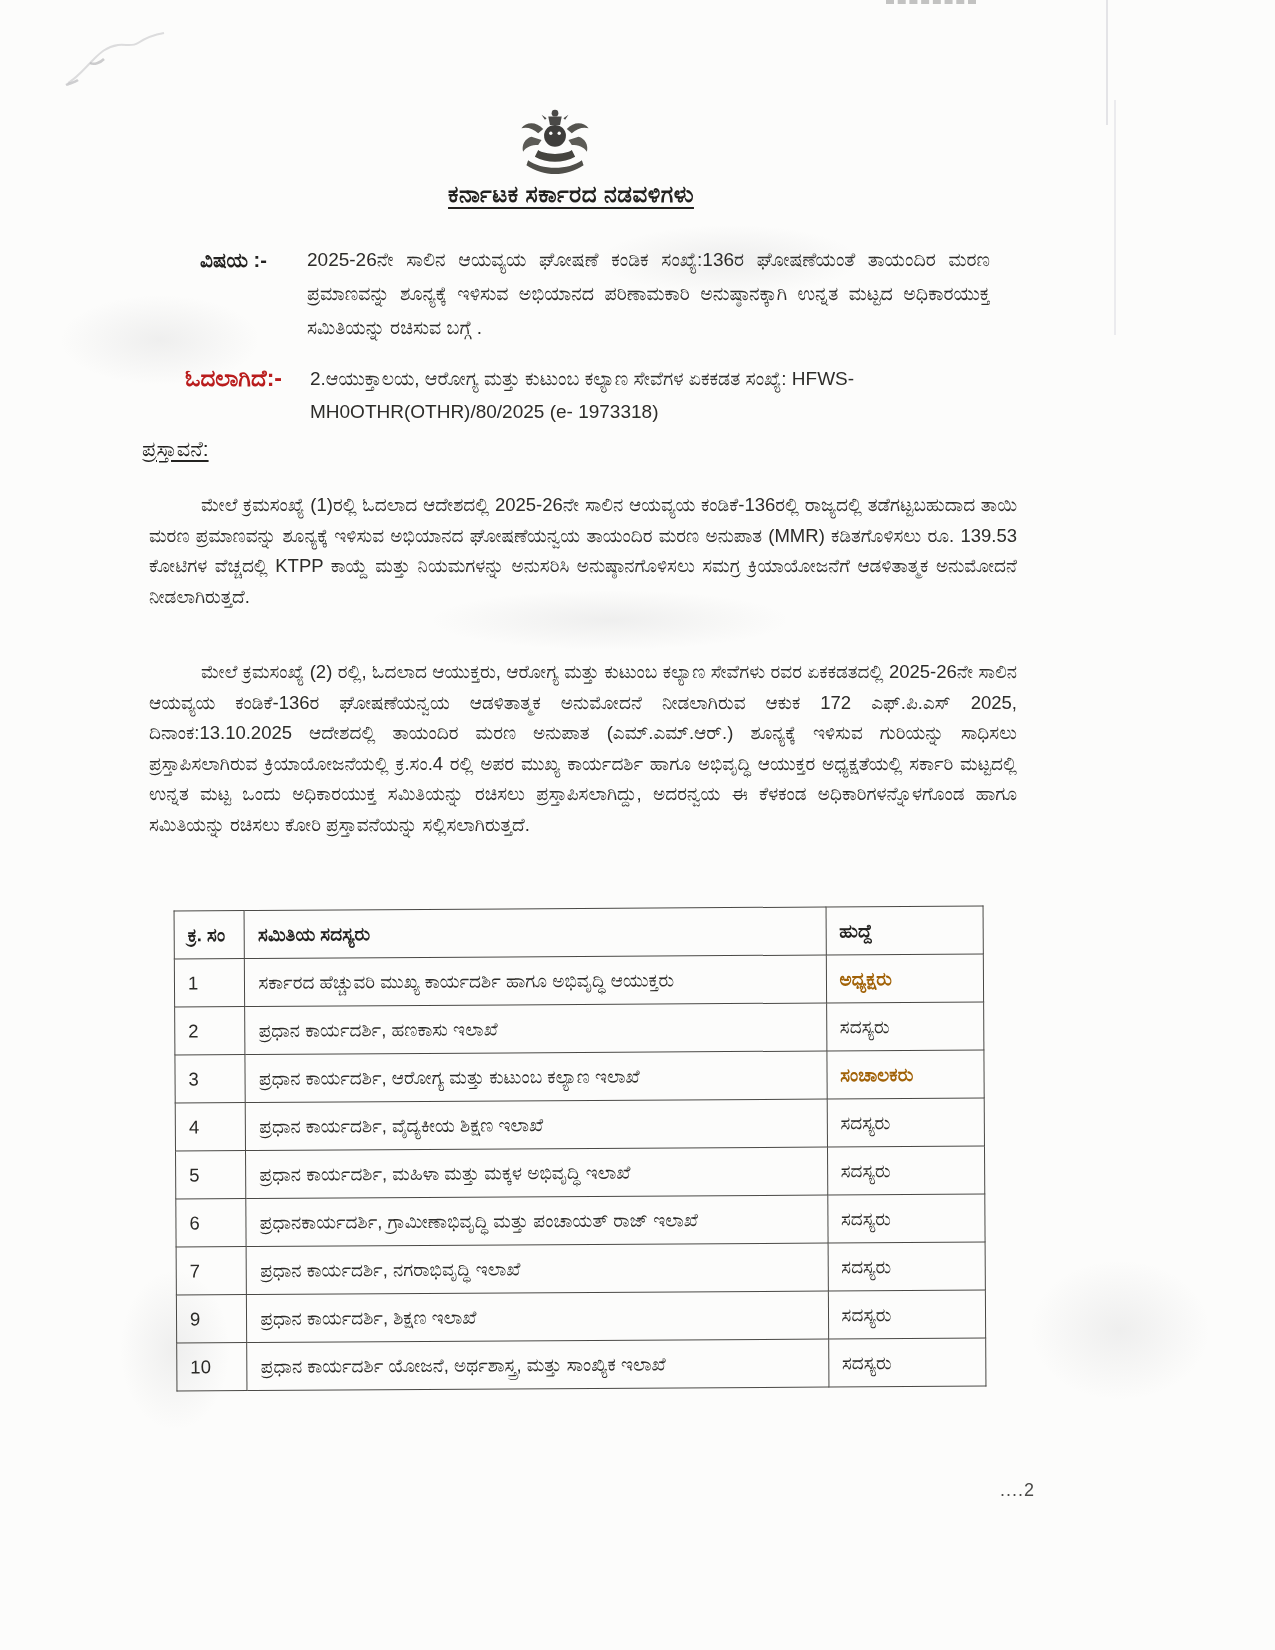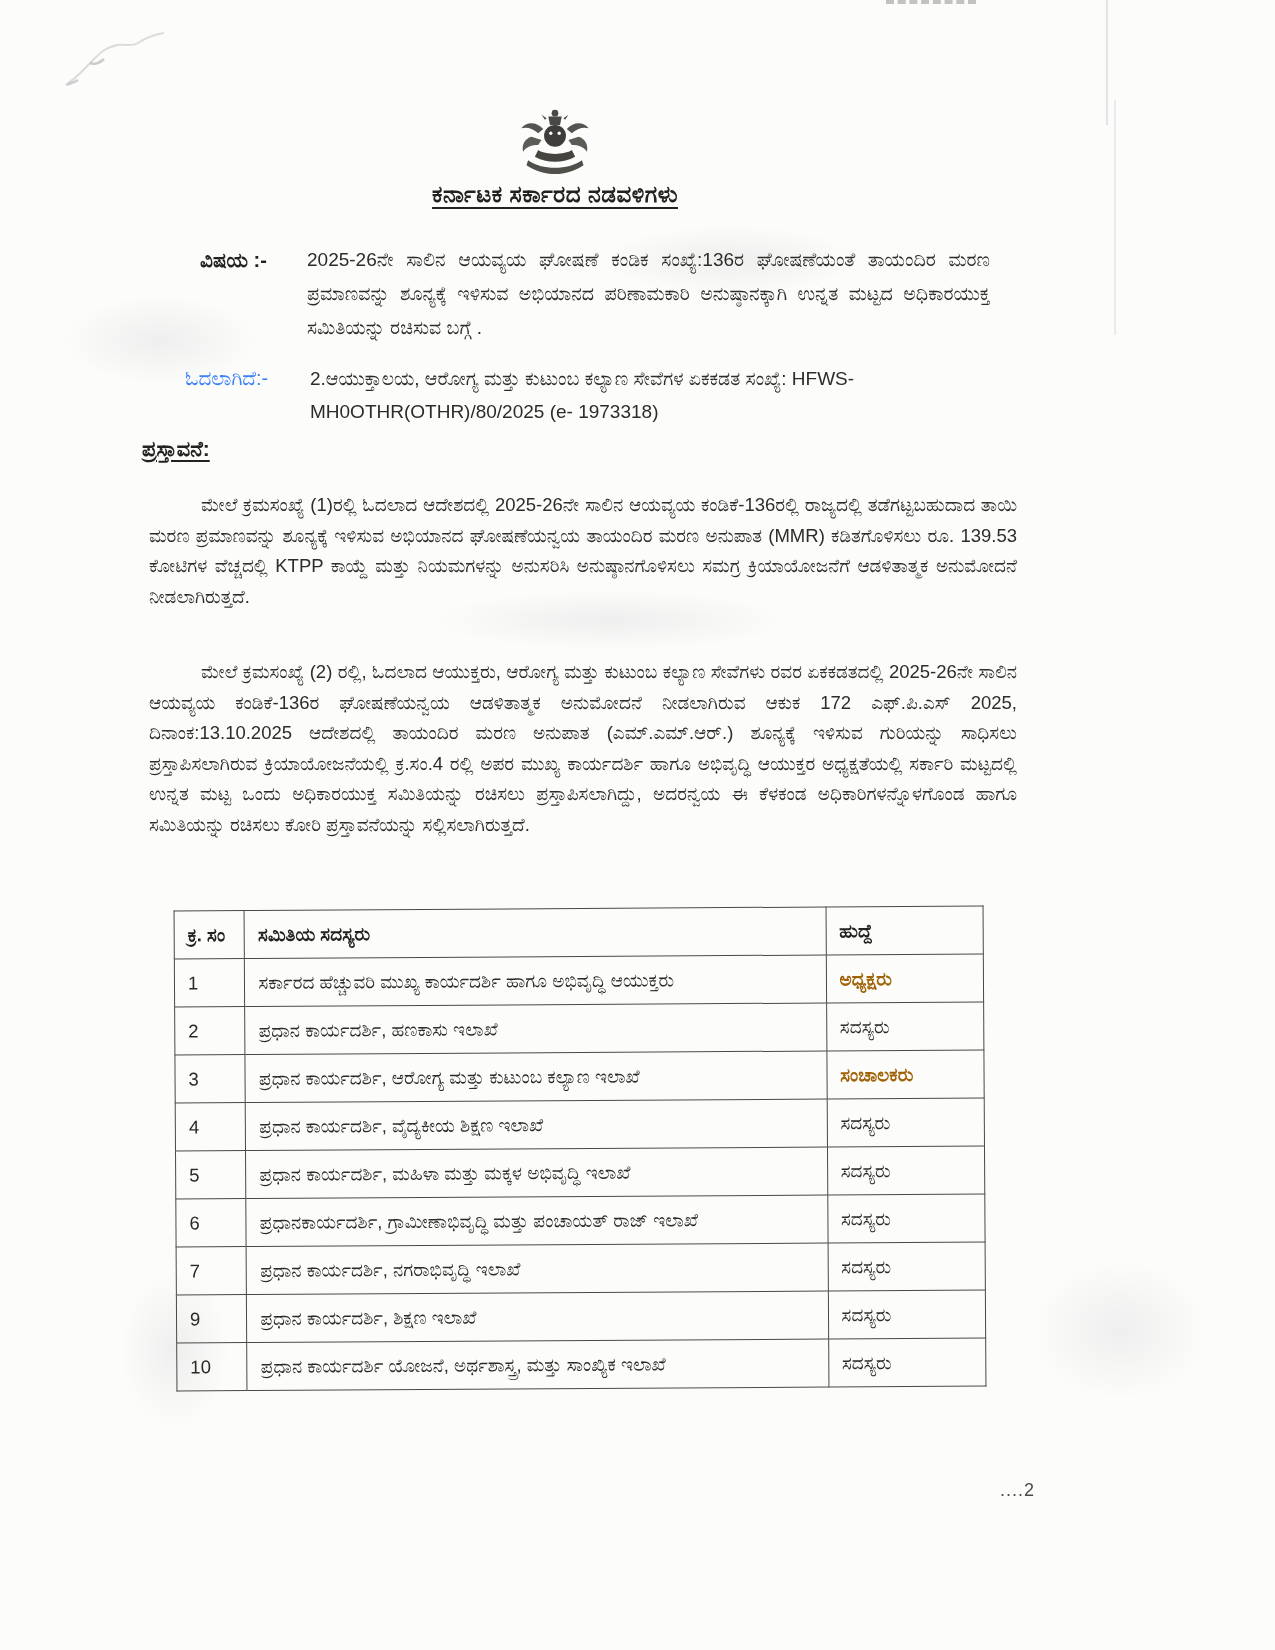--- a/index.html
+++ b/index.html
@@ -25,21 +25,21 @@
     background:radial-gradient(closest-side,rgba(120,120,125,.10),rgba(120,120,125,0));}
   .smudge.s1{left:600px;top:225px;width:260px;height:70px;}
   .smudge.s2{left:60px;top:295px;width:200px;height:90px;}
   .smudge.s3{left:1030px;top:1260px;width:180px;height:140px;}
   .smudge.s4{left:120px;top:1270px;width:110px;height:160px;}
   .smudge.s5{left:430px;top:590px;width:360px;height:60px;}
 
   .emblem{position:absolute;left:513px;top:108px;width:84px;height:80px;}
 
   .doc-title{
-    position:absolute;left:0;top:181px;width:1110px;
+    position:absolute;left:16px;top:181px;width:1110px;
     text-align:center;
     font-size:23px;font-weight:bold;letter-spacing:.5px;
     color:#232220;
     text-decoration:underline;
     text-underline-offset:5px;
   }
 
   .subject-row{position:absolute;left:200px;top:243px;width:790px;display:flex;}
   .subject-label{
     width:107px;flex:none;
@@ -47,28 +47,28 @@
   }
   .subject-text{
     flex:1;
     font-size:19px;line-height:34px;
     text-align:justify;
   }
 
   .read-row{position:absolute;left:185px;top:362px;width:800px;display:flex;}
   .read-label{
     width:125px;flex:none;
-    font-weight:normal;font-size:20px;color:#3b82f6;line-height:33px;
+    font-weight:bold;font-size:23px;color:#b91c1c;line-height:33px;
   }
   .read-items{flex:1;font-size:19px;line-height:33px;}
   .read-item{width:640px;}
 
   .preamble-heading{
     position:absolute;left:142px;top:437px;
-    font-size:21px;font-weight:bold;color:#232220;
+    font-size:21px;font-weight:normal;color:#232220;
     text-decoration:underline;text-underline-offset:4px;
   }
 
   .para{
     position:absolute;left:142px;width:868px;
     font-size:18.5px;line-height:30.5px;
     text-align:justify;
     margin:7px;
     text-indent:52px;
   }

